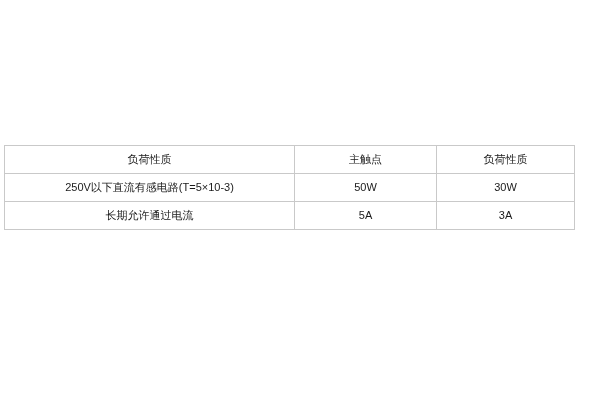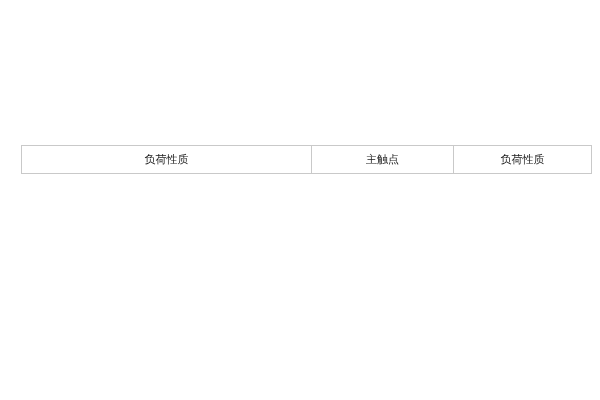--- a/index.html
+++ b/index.html
@@ -14,21 +14,21 @@
     overflow: hidden;
   }
   #page {
     position: relative;
     width: 600px;
     height: 400px;
     background: #ffffff;
   }
   #table-wrap {
     position: absolute;
-    left: 21px;
+    left: 4px;
     top: 145px;
     width: 570px;
   }
   table.spec {
     border-collapse: collapse;
     width: 570px;
     table-layout: fixed;
   }
   table.spec td,
   table.spec th {
@@ -59,16 +59,26 @@
         <col class="c2">
       </colgroup>
       <thead>
         <tr>
           <th>负荷性质</th>
           <th>主触点</th>
           <th>负荷性质</th>
         </tr>
       </thead>
       <tbody>
+        <tr>
+          <td>250V以下直流有感电路(T=5×10-3)</td>
+          <td>50W</td>
+          <td>30W</td>
+        </tr>
+        <tr>
+          <td>长期允许通过电流</td>
+          <td>5A</td>
+          <td>3A</td>
+        </tr>
       </tbody>
     </table>
   </div>
 </div>
 
 </body></html>

